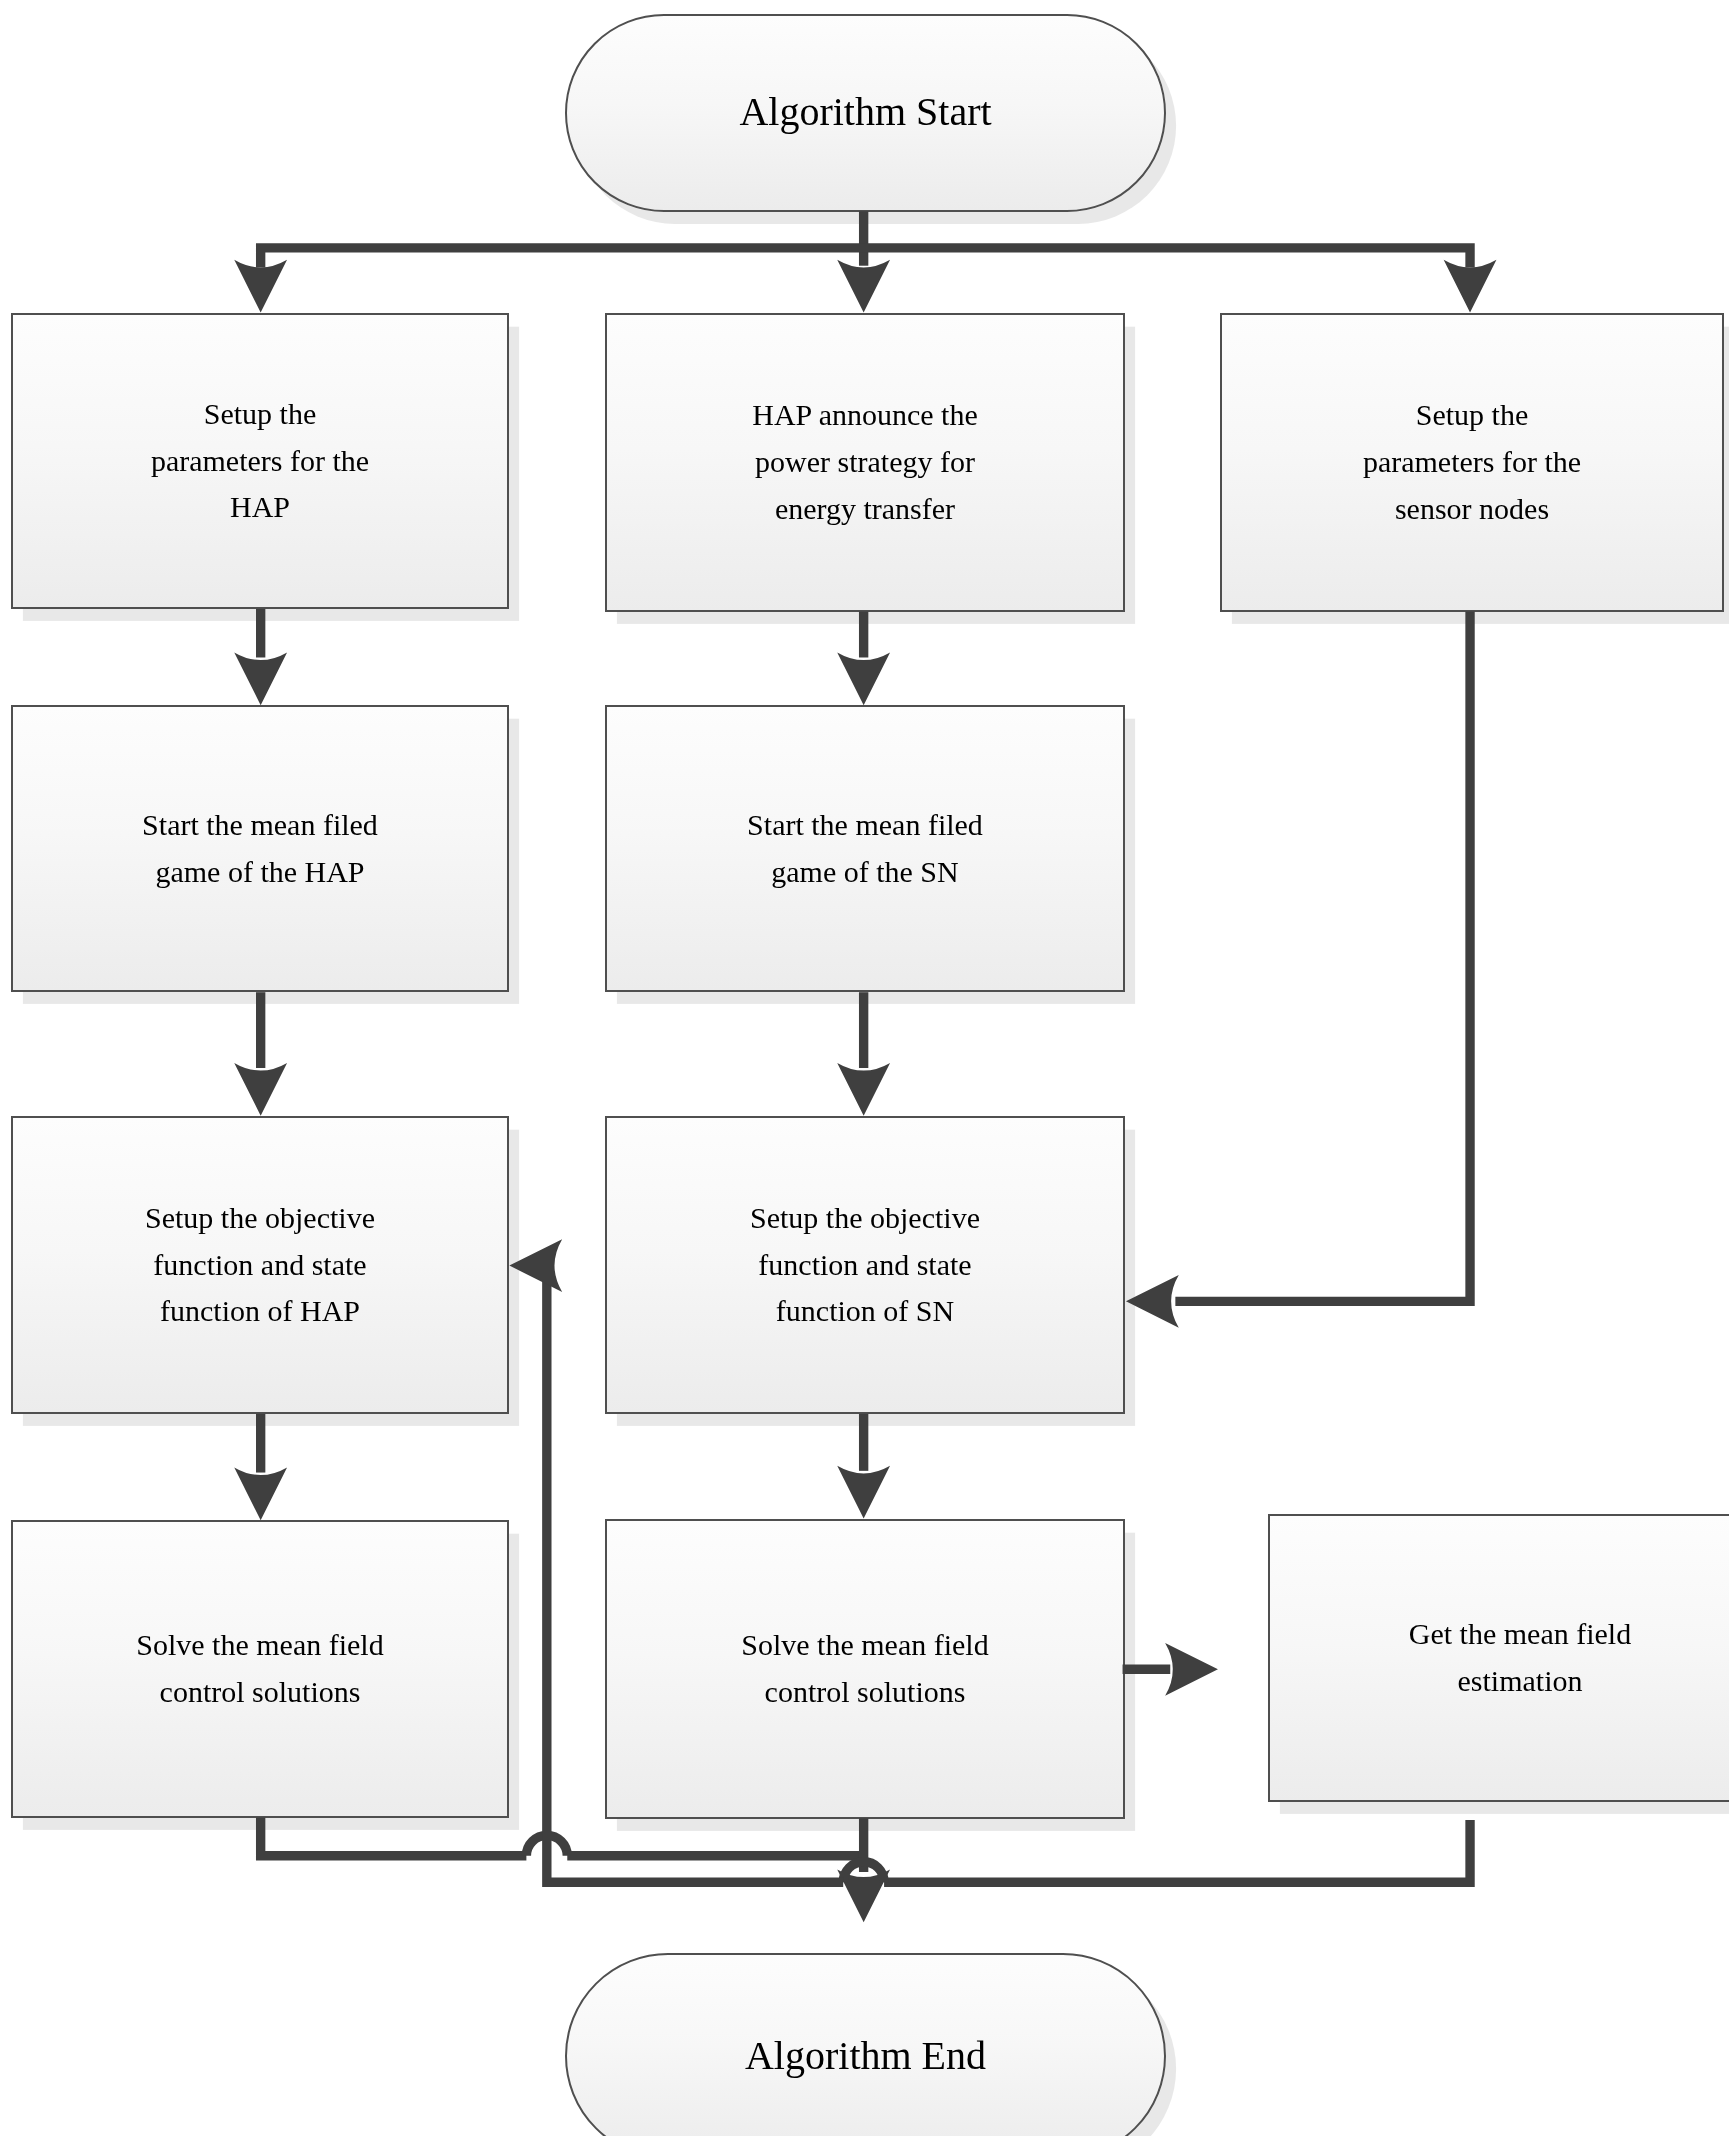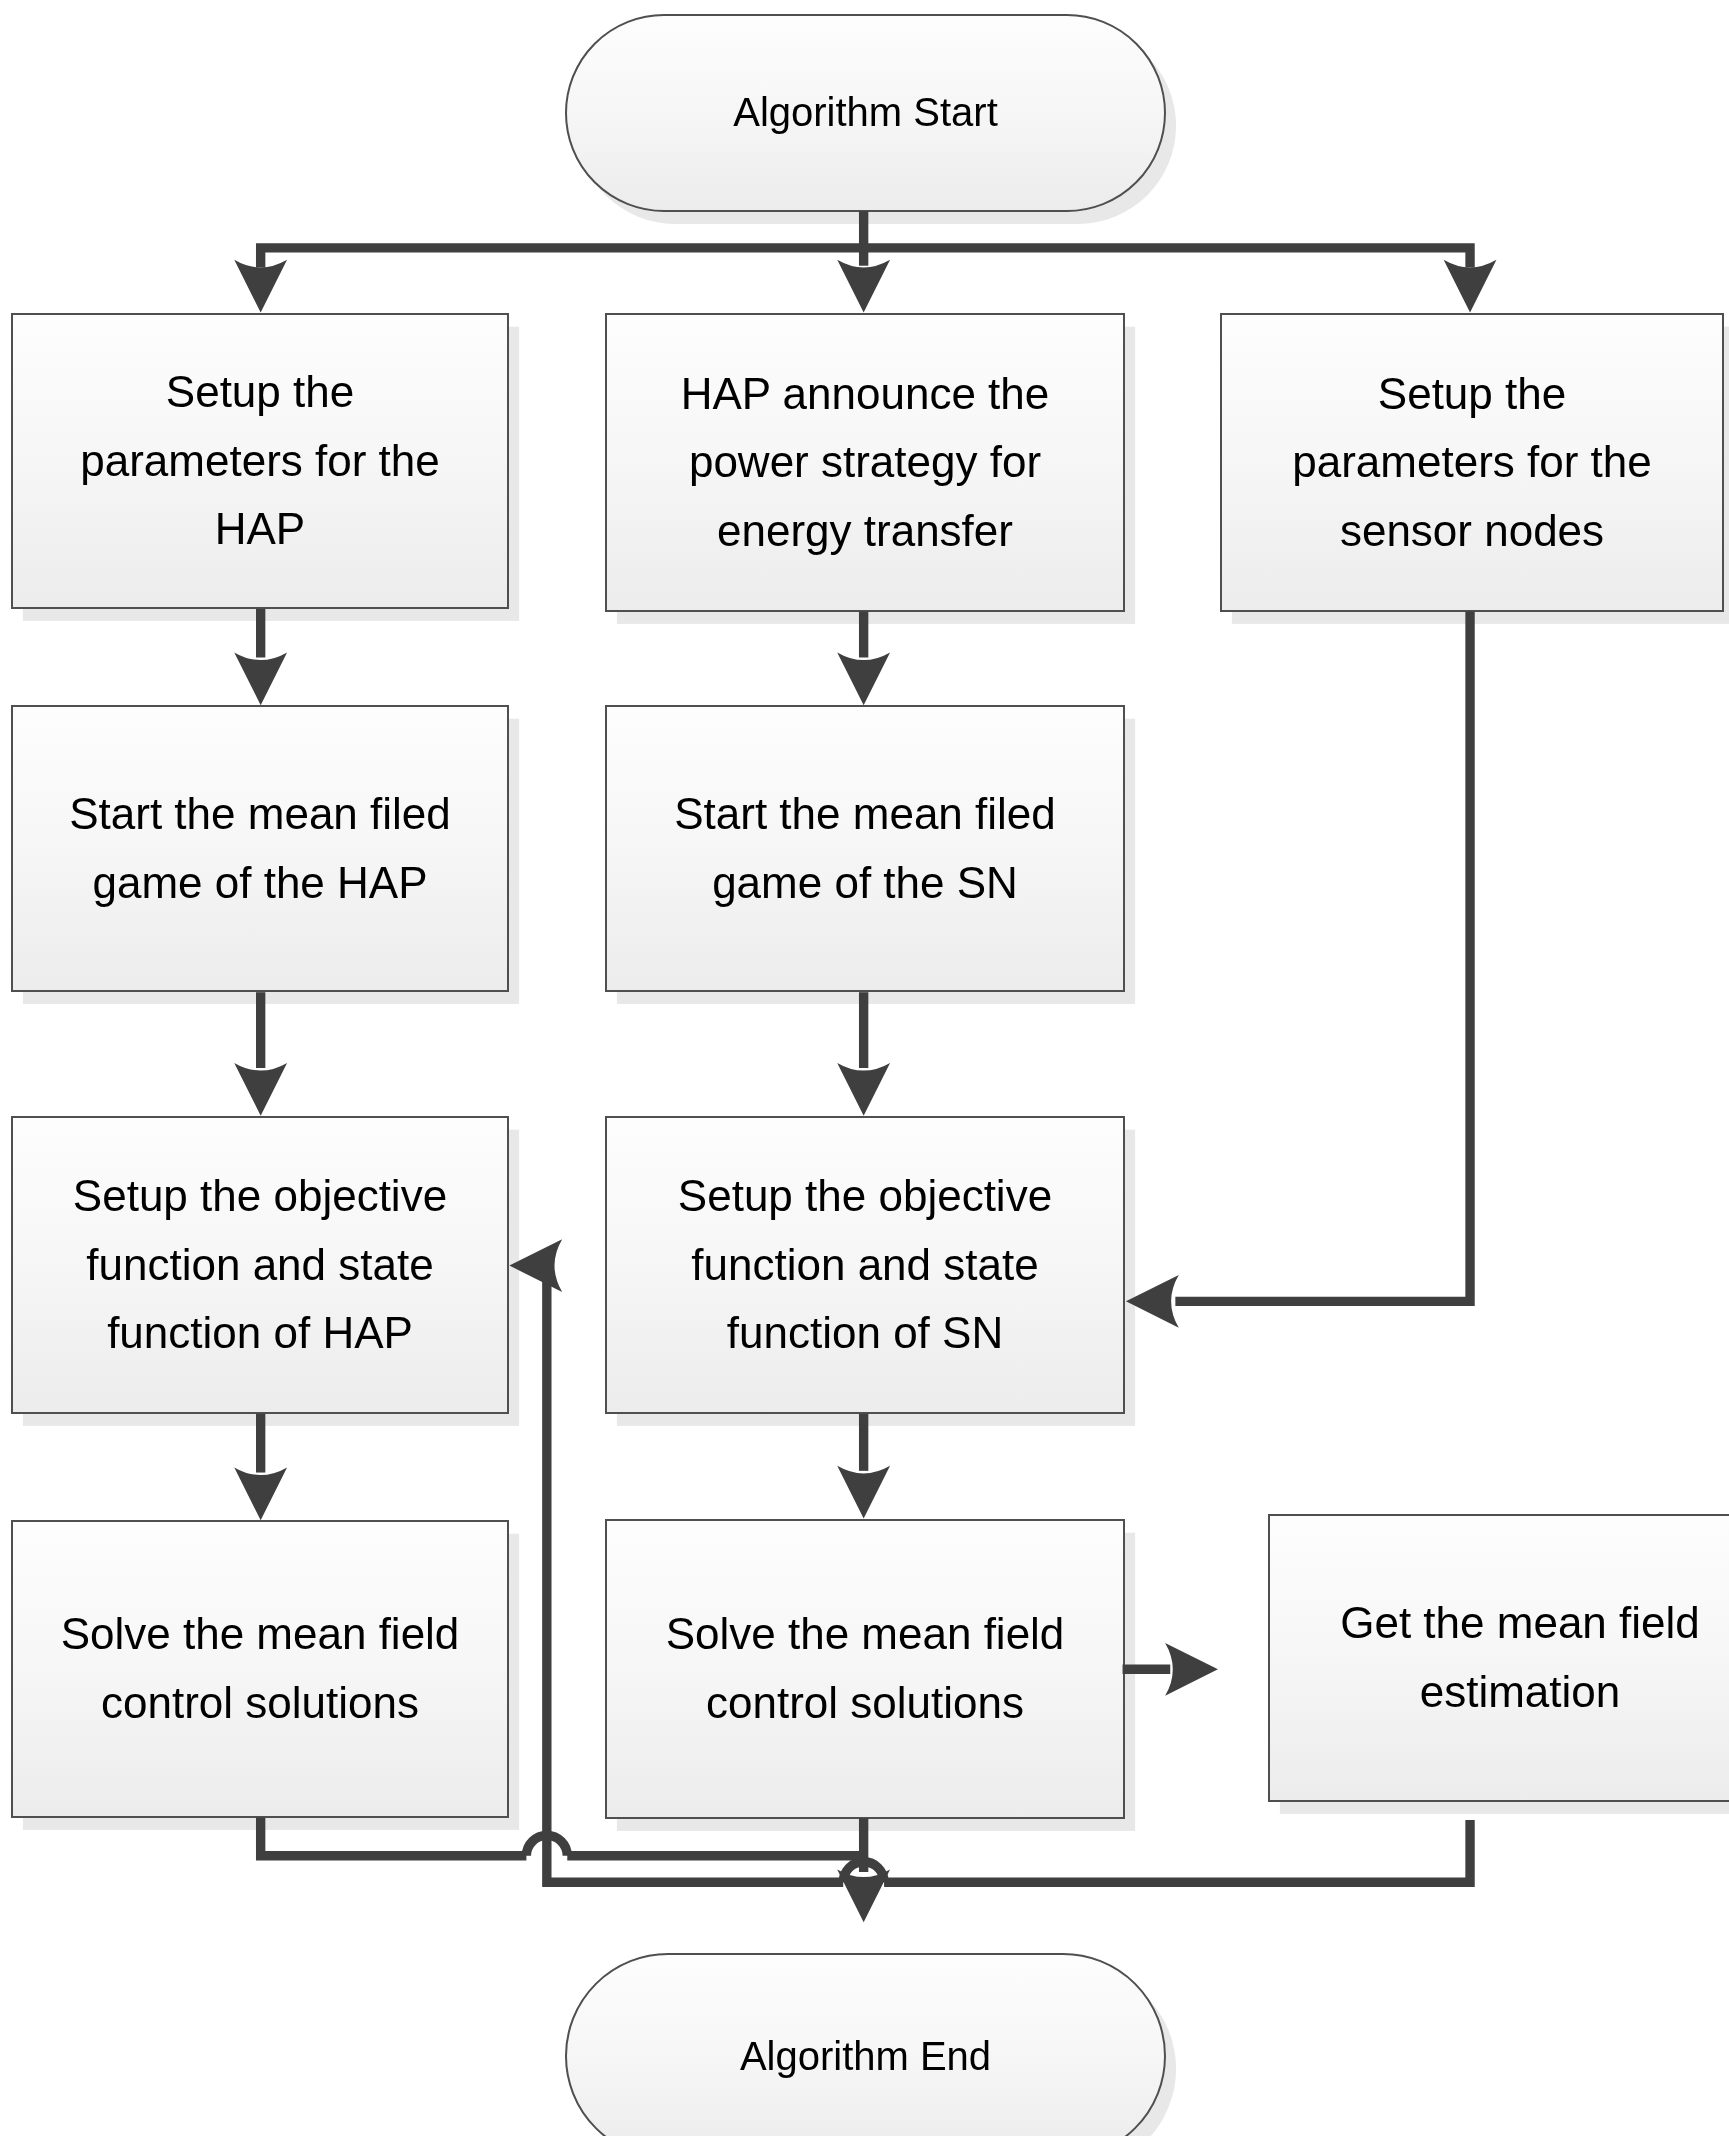--- a/index.html
+++ b/index.html
@@ -1,35 +1,35 @@
 <!DOCTYPE html>
 <html style="font-size:13.6px"><head>
 <meta charset="utf-8">
 <style>
   html,body{margin:0;padding:0;background:#ffffff;}
   #canvas{
     position:relative;
     width:1729px;height:2136px;
     background:#ffffff;
-    font-family:Liberation Sans, sans-serif;
+    font-family:Liberation Serif, serif;
     overflow:hidden;
   }
   .node{
     position:absolute;
     box-sizing:border-box;
     border:2.6px solid #4f4f4f;
     background:linear-gradient(180deg,#fdfdfd 0%,#f7f7f7 45%,#ececec 100%);
     display:flex;align-items:center;justify-content:center;
     text-align:center;
     color:#000;
     box-shadow:11px 12.8px 0 -0.9px rgba(173,173,173,0.28);
   }
   .node .lbl{
     white-space:pre-line;
-    font-size:44px;
+    font-size:30px;
     line-height:1.56;
     padding:0 8.5px;
   }
   .stadium{border-radius:106px;}
   .stadium .lbl{font-size:40px;}
   #n-start{left:565px;top:13.6px;width:601px;height:198px;}
   #n-l1{left:11px;top:313px;width:498px;height:296px;}
   #n-m1{left:605px;top:313px;width:520px;height:299px;}
   #n-r1{left:1220px;top:313px;width:504px;height:299px;}
   #n-l2{left:11px;top:705px;width:498px;height:287px;}

